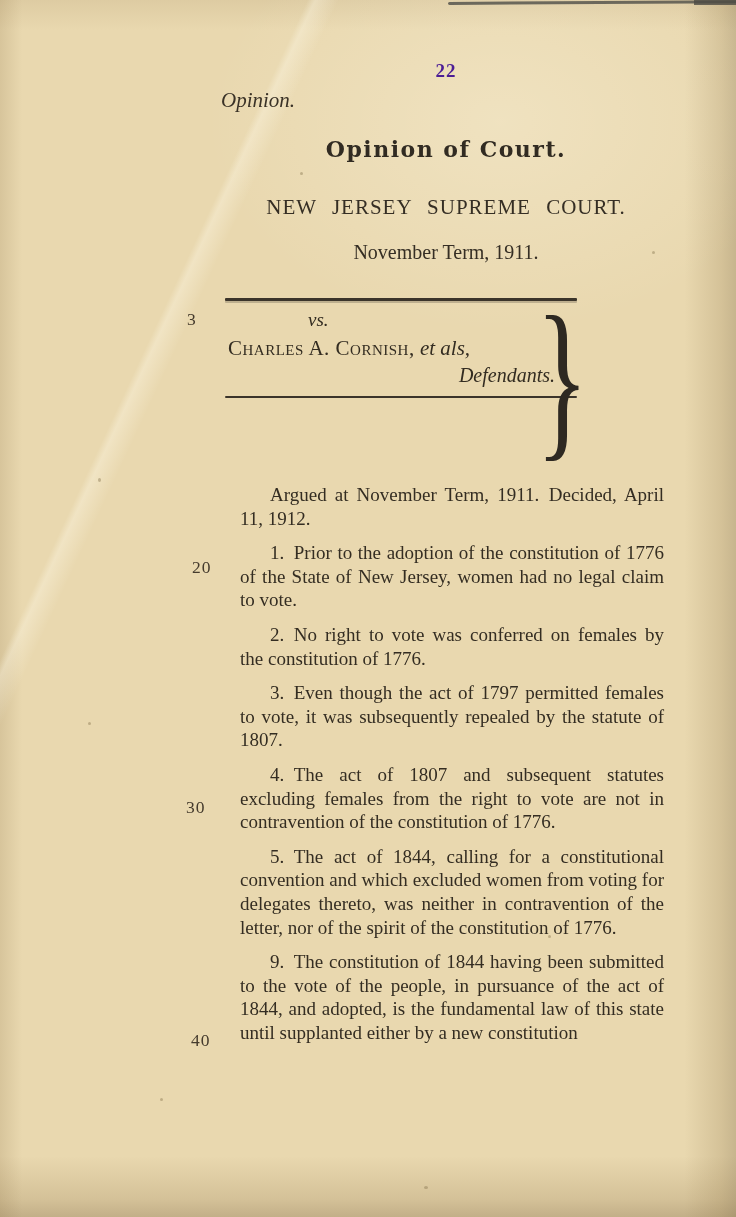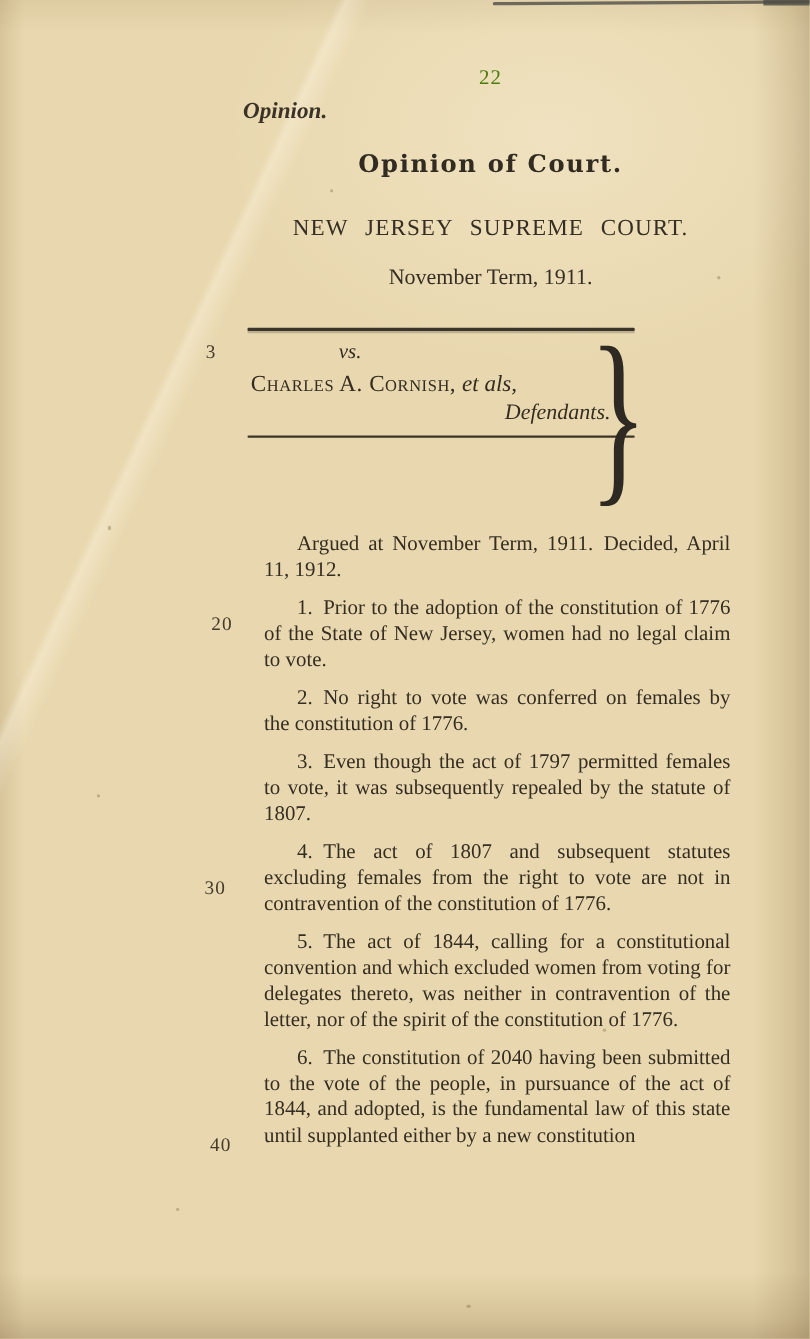--- a/index.html
+++ b/index.html
@@ -18,25 +18,25 @@
     position:absolute;top:1px;left:448px;width:290px;height:3px;
     background:#57564e;opacity:.85;transform:rotate(-0.35deg);border-radius:2px;
   }
   .scan-edge-top2{
     position:absolute;top:0;left:694px;width:42px;height:5px;background:#4c4b44;opacity:.8;
   }
   .speck{position:absolute;border-radius:50%;background:#8a7752;opacity:.45;}
 
   .page-number{
     position:absolute;top:60px;left:228px;width:436px;text-align:center;
-    font-size:19px;font-weight:400;letter-spacing:1px;color:#4d7c0f;
+    font-size:19px;font-weight:700;letter-spacing:1px;color:#4c1d95;
   }
   .running-head{
     position:absolute;top:88px;left:221px;
-    font-size:21px;font-style:italic;font-weight:700;color:#3a3227;
+    font-size:21px;font-style:italic;font-weight:400;color:#3a3227;
   }
   .heading{
     position:absolute;top:136px;left:228px;width:436px;text-align:center;
     font-family:"DejaVu Serif", serif;
     font-size:22px;font-weight:700;letter-spacing:1.5px;color:#312b22;
   }
   .court-line{
     position:absolute;top:195px;left:180px;width:532px;text-align:center;
     font-size:21px;letter-spacing:1px;word-spacing:9px;color:#352e24;
   }
@@ -110,14 +110,14 @@
 <div class="margin-num mn-30">30</div>
 <div class="margin-num mn-40">40</div>
 
 <div class="body-text">
   <p>Argued at November Term, 1911. Decided, April 11, 1912.</p>
   <p>1. Prior to the adoption of the constitution of 1776 of the State of New Jersey, women had no legal claim to vote.</p>
   <p>2. No right to vote was conferred on females by the constitution of 1776.</p>
   <p>3. Even though the act of 1797 permitted females to vote, it was subsequently repealed by the statute of 1807.</p>
   <p>4. The act of 1807 and subsequent statutes excluding females from the right to vote are not in contravention of the constitution of 1776.</p>
   <p>5. The act of 1844, calling for a constitutional convention and which excluded women from voting for delegates thereto, was neither in contravention of the letter, nor of the spirit of the constitution of 1776.</p>
-  <p>6. The constitution of 2040 having been submitted to the vote of the people, in pursuance of the act of 1844, and adopted, is the fundamental law of this state until supplanted either by a new constitution</p>
+  <p>9. The constitution of 1844 having been submitted to the vote of the people, in pursuance of the act of 1844, and adopted, is the fundamental law of this state until supplanted either by a new constitution</p>
 </div>
 
 </body></html>

